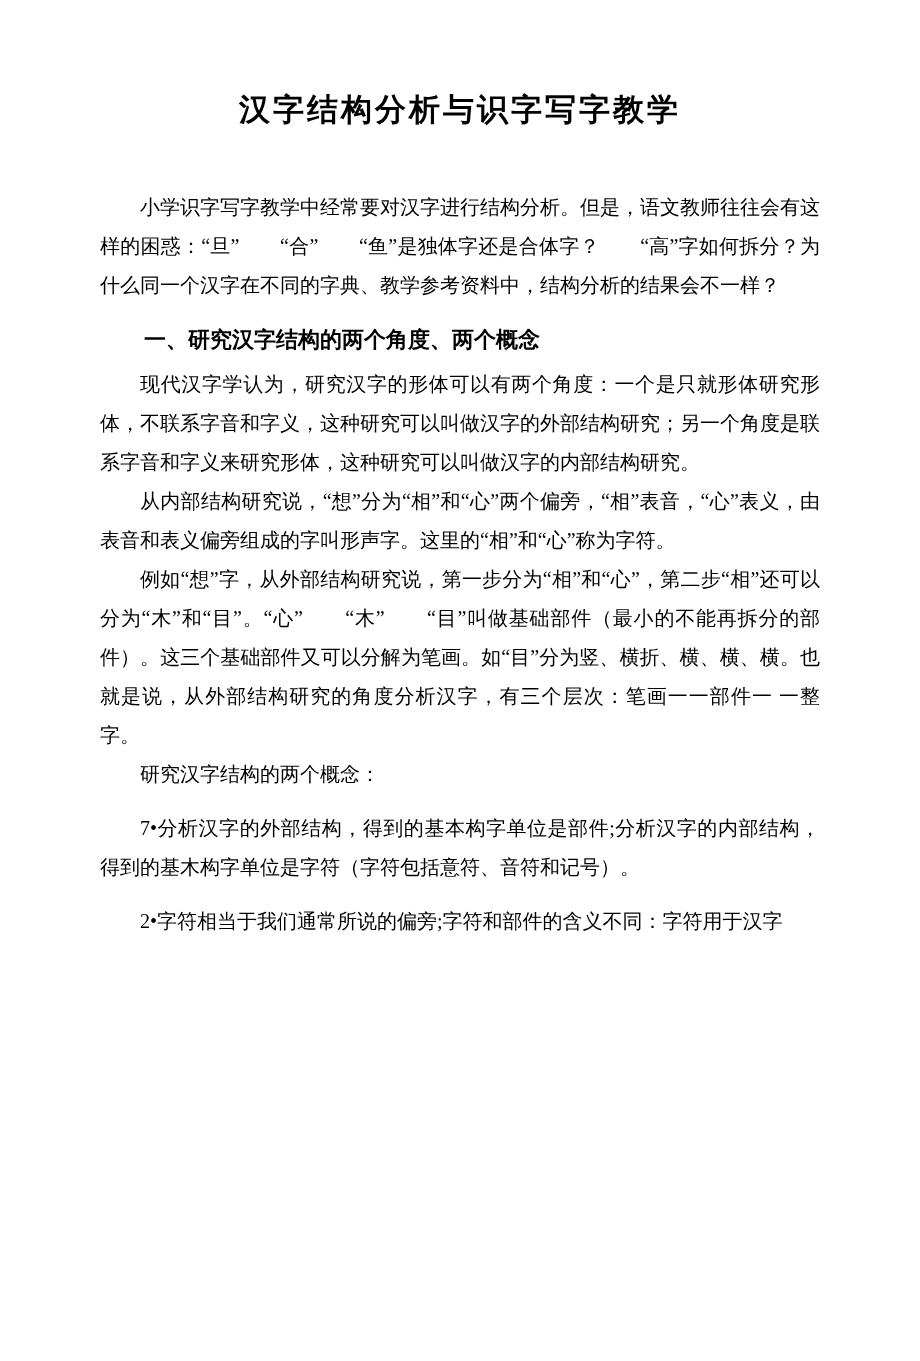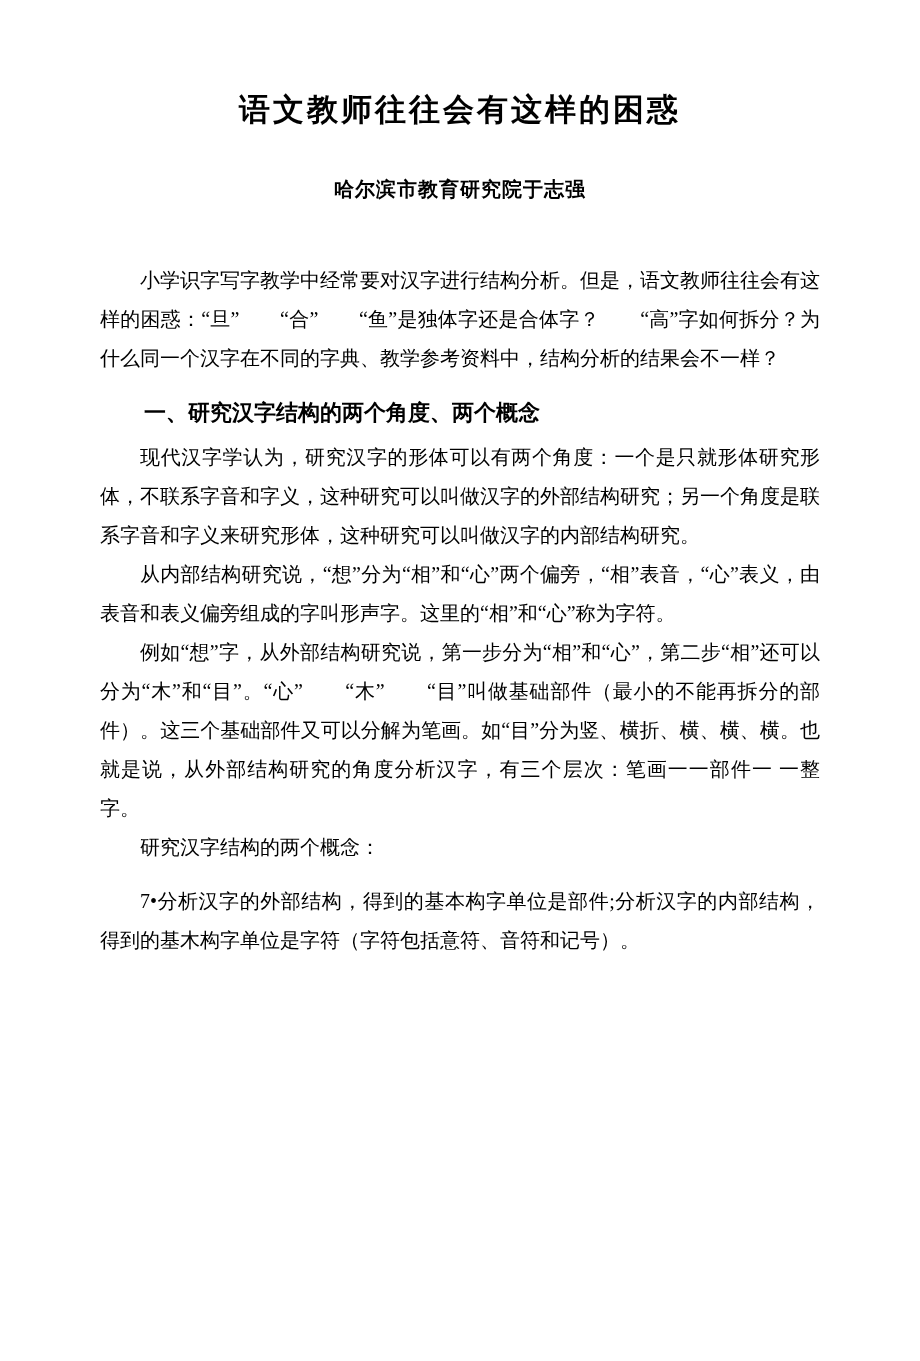--- a/index.html
+++ b/index.html
@@ -54,38 +54,38 @@
   }
   .numbered {
     margin-top: 15px;
   }
 </style>
 </head>
 <body>
 
 <div class="page">
 
-  <h1 class="doc-title">语文教师往往会有这样的困惑</h1>
+  <h1 class="doc-title">汉字结构分析与识字写字教学</h1>
 
-  <div class="doc-byline">哈尔滨市教育研究院于志强</div>
 
   <div class="doc-body">
 
     <p class="para">小学识字写字教学中经常要对汉字进行结构分析。但是，语文教师往往会有这样的困惑：“旦”　　“合”　　“鱼”是独体字还是合体字？　　“高”字如何拆分？为什么同一个汉字在不同的字典、教学参考资料中，结构分析的结果会不一样？</p>
 
 
 
     <h2 class="section-heading">一、研究汉字结构的两个角度、两个概念</h2>
 
     <p class="para">现代汉字学认为，研究汉字的形体可以有两个角度：一个是只就形体研究形体，不联系字音和字义，这种研究可以叫做汉字的外部结构研究；另一个角度是联系字音和字义来研究形体，这种研究可以叫做汉字的内部结构研究。</p>
 
     <p class="para">从内部结构研究说，“想”分为“相”和“心”两个偏旁，“相”表音，“心”表义，由表音和表义偏旁组成的字叫形声字。这里的“相”和“心”称为字符。</p>
 
     <p class="para">例如“想”字，从外部结构研究说，第一步分为“相”和“心”，第二步“相”还可以分为“木”和“目”。“心”　　“木”　　“目”叫做基础部件（最小的不能再拆分的部件）。这三个基础部件又可以分解为笔画。如“目”分为竖、横折、横、横、横。也就是说，从外部结构研究的角度分析汉字，有三个层次：笔画一一部件一 一整字。</p>
 
     <p class="para">研究汉字结构的两个概念：</p>
 
     <p class="para numbered">7•分析汉字的外部结构，得到的基本构字单位是部件;分析汉字的内部结构，得到的基木构字单位是字符（字符包括意符、音符和记号）。</p>
 
+    <p class="para numbered">2•字符相当于我们通常所说的偏旁;字符和部件的含义不同：字符用于汉字</p>
 
   </div>
 
 </div>
 
 </body></html>

